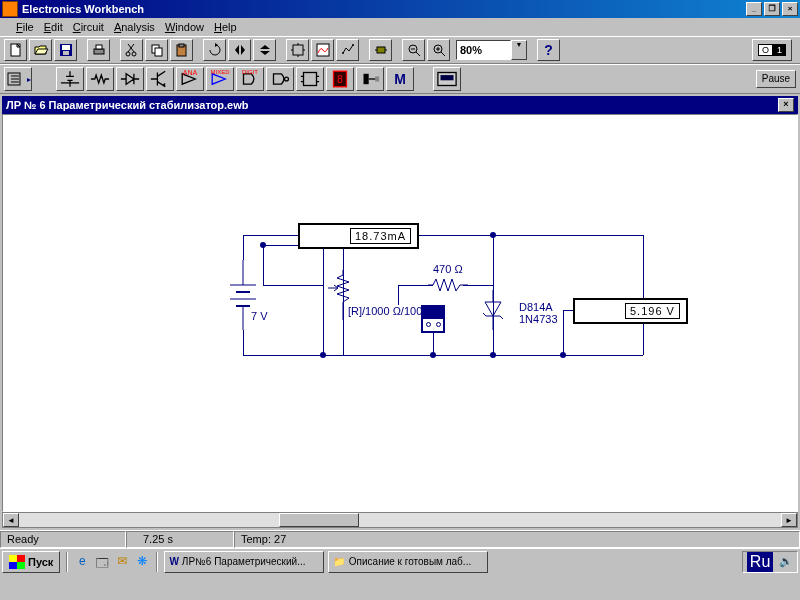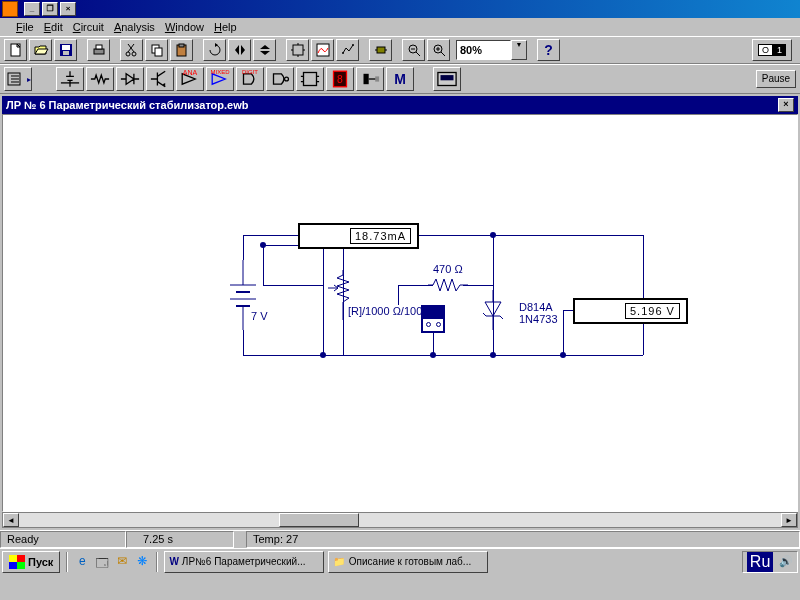--- a/index.html
+++ b/index.html
@@ -52,20 +52,21 @@
   .instrument { position:absolute; width:24px; height:28px; border:2px solid #000080; background:white; }
   .instrument .screen { width:100%; height:12px; background:#000080; }
   .instrument .knobs { display:flex; justify-content:space-around; padding-top:3px; }
   .instrument .knobs div { width:5px; height:5px; border:1px solid #000080; border-radius:50%; }
 </style>
 </head>
 <body>
 
 <div class="titlebar">
   <div class="icon"></div>
+  <div class="title">Electronics Workbench</div>
   <div class="wbtn">_</div>
   <div class="wbtn">❐</div>
   <div class="wbtn">×</div>
 </div>
 
 <div class="menubar">
   <span class="menuitem"><u>F</u><span></span>ile</span>
   <span class="menuitem"><u>E</u>dit</span>
   <span class="menuitem"><u>C</u>ircuit</span>
   <span class="menuitem"><u>A</u>nalysis</span>
@@ -373,21 +374,21 @@
     <div class="track">
         <div class="thumb"></div>
       </div>
     <div class="arrow">►</div>
   </div>
 </div>
 
 <div class="statusbar">
   <div class="cell" style="width:126px;">Ready</div>
   <div class="cell" style="width:108px;padding-left:16px;">7.25 s</div>
-  <div class="cell" style="flex:1;margin-left:12px;">Temp:  27</div>
+  <div class="cell" style="flex:1;">Temp:  27</div>
 </div>
 
 <div class="taskbar">
   <div class="startbtn">
     <div class="winlogo"></div>
     <span>Пуск</span>
   </div>
   <div style="border-left:1px solid #808080; border-right:1px solid #fff; height:20px; margin:0 2px;"></div>
   <div class="qicon" style="color:#0060c0;">e</div>
   <div class="qicon">🗔</div>

